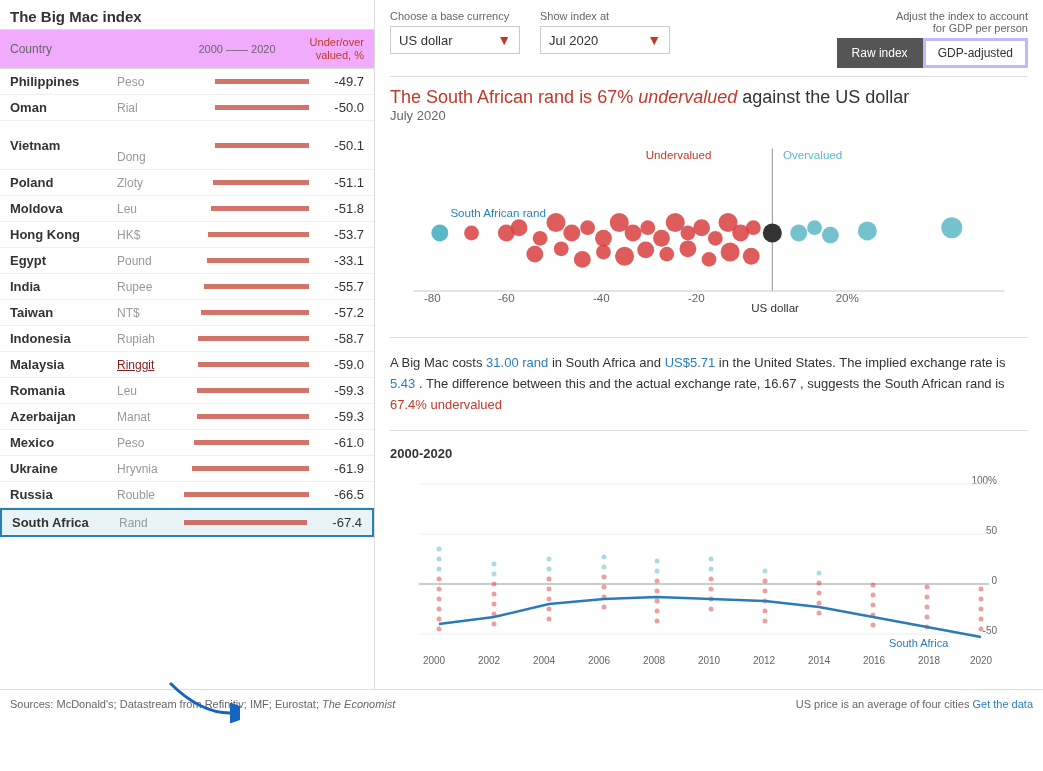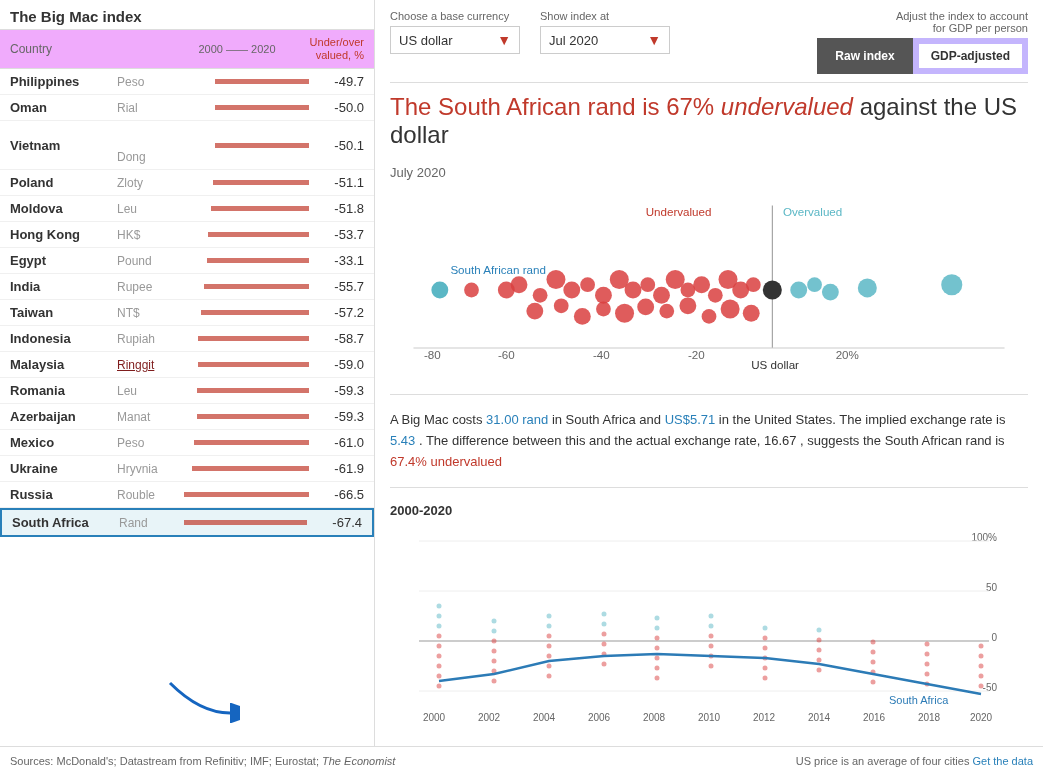--- a/index.html
+++ b/index.html
@@ -28,26 +28,26 @@
     
     
     .top-controls { display: flex; align-items: flex-start; padding: 10px 0 8px; border-bottom: 1px solid #ddd; margin-bottom: 0; }
     .control-group { display: flex; flex-direction: column; margin-right: 20px; }
     .control-label { font-size: 11px; color: #666; margin-bottom: 4px; }
     .control-select { display: flex; align-items: center; border: 1px solid #ccc; padding: 5px 8px; font-size: 13px; cursor: pointer; min-width: 130px; background: #fff; }
     .control-select .arrow { margin-left: auto; color: #c0392b; font-size: 14px; }
     .gdp-control { margin-left: auto; display: flex; flex-direction: column; align-items: flex-end; }
     .gdp-label { font-size: 11px; color: #666; margin-bottom: 4px; text-align: right; }
     .gdp-buttons { display: flex; }
-    .gdp-btn { padding: 5px 12px; font-size: 12px; cursor: pointer; border: 6px solid #c4b5fd; background: #fff; color: #333; font-weight: bold; }
+    .gdp-btn { padding: 5px 12px; font-size: 12px; cursor: pointer; border: 3px solid #c4b5fd; background: #fff; color: #333; }
     .gdp-btn.active { background: #555; color: #fff; border-color: #555; }
     
     
     .main-content { padding: 10px 0; }
-    .result-title { font-size: 24px; color: #333; margin-bottom: 16px; }
+    .result-title { font-size: 18px; color: #333; margin-bottom: 0; }
     .result-title .currency-name { color: #c0392b; }
     .result-title .undervalued { color: #c0392b; font-style: italic; }
     .result-subtitle { font-size: 13px; color: #666; margin-bottom: 15px; }
     
     
     .scatter-container { position: relative; width: 100%; height: 200px; margin-bottom: 15px; border-bottom: 1px solid #ddd; }
     .scatter-svg { width: 100%; height: 190px; }
     
     
     .description { font-size: 13px; line-height: 1.6; margin-bottom: 15px; border-bottom: 1px solid #ddd; padding-bottom: 15px; }

